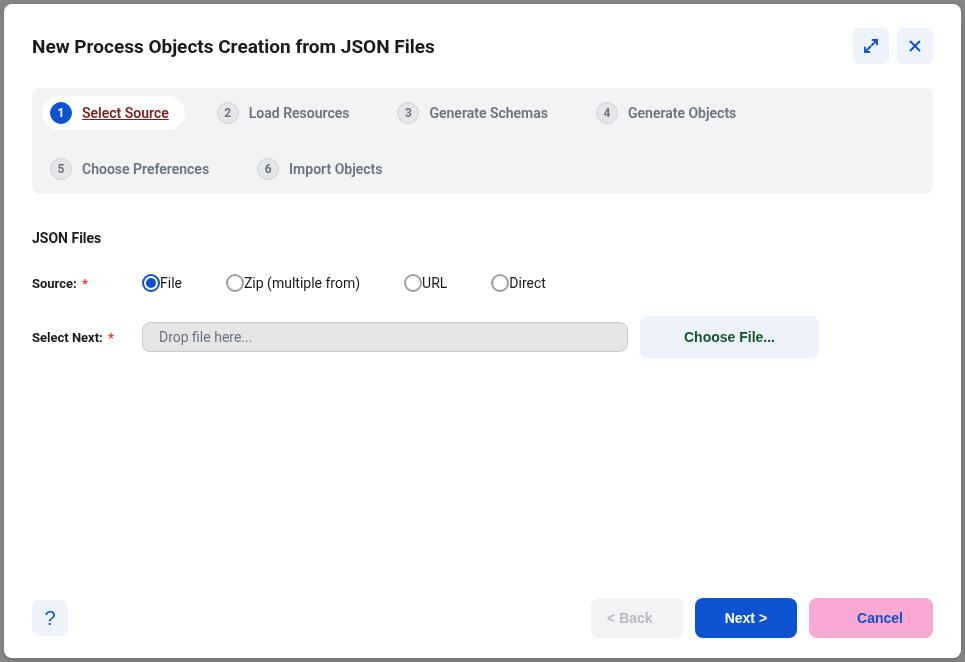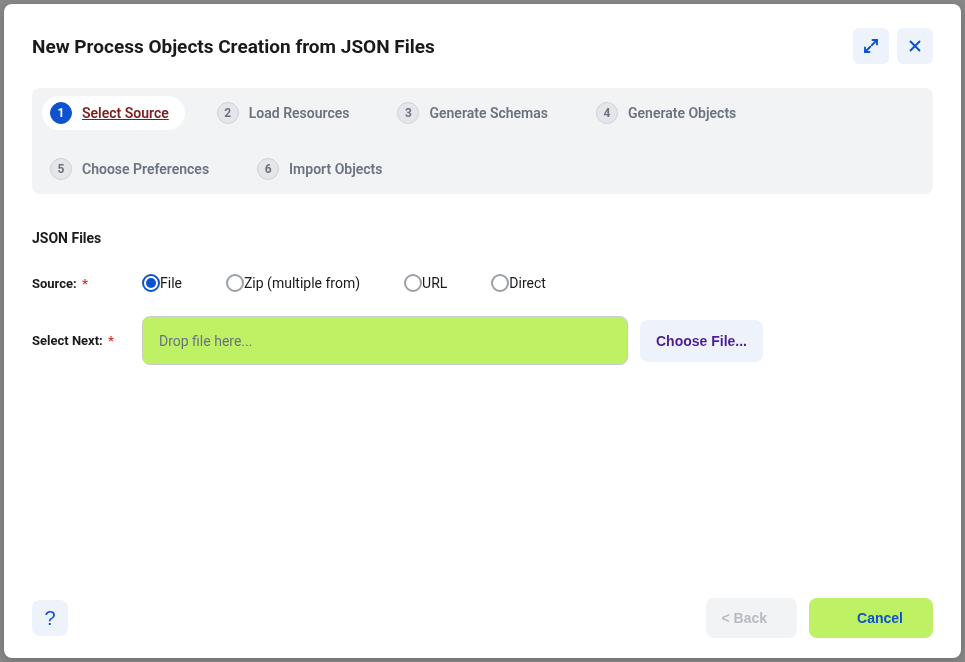--- a/index.html
+++ b/index.html
@@ -158,37 +158,37 @@
       font-size: 14px;
       color: #1a1a1a;
     }
     .file-row {
       display: flex;
       align-items: center;
       gap: 12px;
     }
     .dropzone {
       flex: 0 0 486px;
-      height: 49px;
-      background: #bef264;
+      height: 30px;
+      background: #e5e5e5;
       border: 1px solid #c8ccd0;
       border-radius: 8px;
       padding: 4px 16px;
       display: flex;
       align-items: center;
       color: #6b7280;
       font-size: 14px;
     }
     .choose-file-btn {
       height: 42px;
-      padding: 0 16px;
+      padding: 0 44px;
       background: #eef3fb;
       border: none;
       border-radius: 8px;
-      color: #4c1d95;
+      color: #14532d;
       font-size: 14px;
       font-weight: 700;
       cursor: pointer;
     }
     .dialog-footer {
       margin-top: auto;
       display: flex;
       align-items: center;
       justify-content: space-between;
     }
@@ -220,21 +220,21 @@
       background: #f1f3f4;
       color: #b8bcc2;
       cursor: not-allowed;
       padding-left: 16px;
     }
     .btn-primary {
       background: #0d52d1;
       color: white;
     }
     .btn-cancel {
-      background: #bef264;
+      background: #f9a8d4;
       color: #0d52d1;
       padding-left: 48px;
     }
   </style>
 </head>
 <body>
 
 <div class="dialog">
   <div class="dialog-header">
     <div class="dialog-title">New Process Objects Creation from JSON Files</div>
@@ -320,16 +320,17 @@
         <span>Drop file here...</span>
       </div>
       <button class="choose-file-btn">Choose File...</button>
     </div>
   </div>
 
   <div class="dialog-footer">
     <button class="help-btn">?</button>
     <div class="footer-actions">
       <button class="btn btn-back">&lt; Back</button>
+      <button class="btn btn-primary">Next &gt;</button>
       <button class="btn btn-cancel">Cancel</button>
     </div>
   </div>
 </div>
 
 </body></html>

